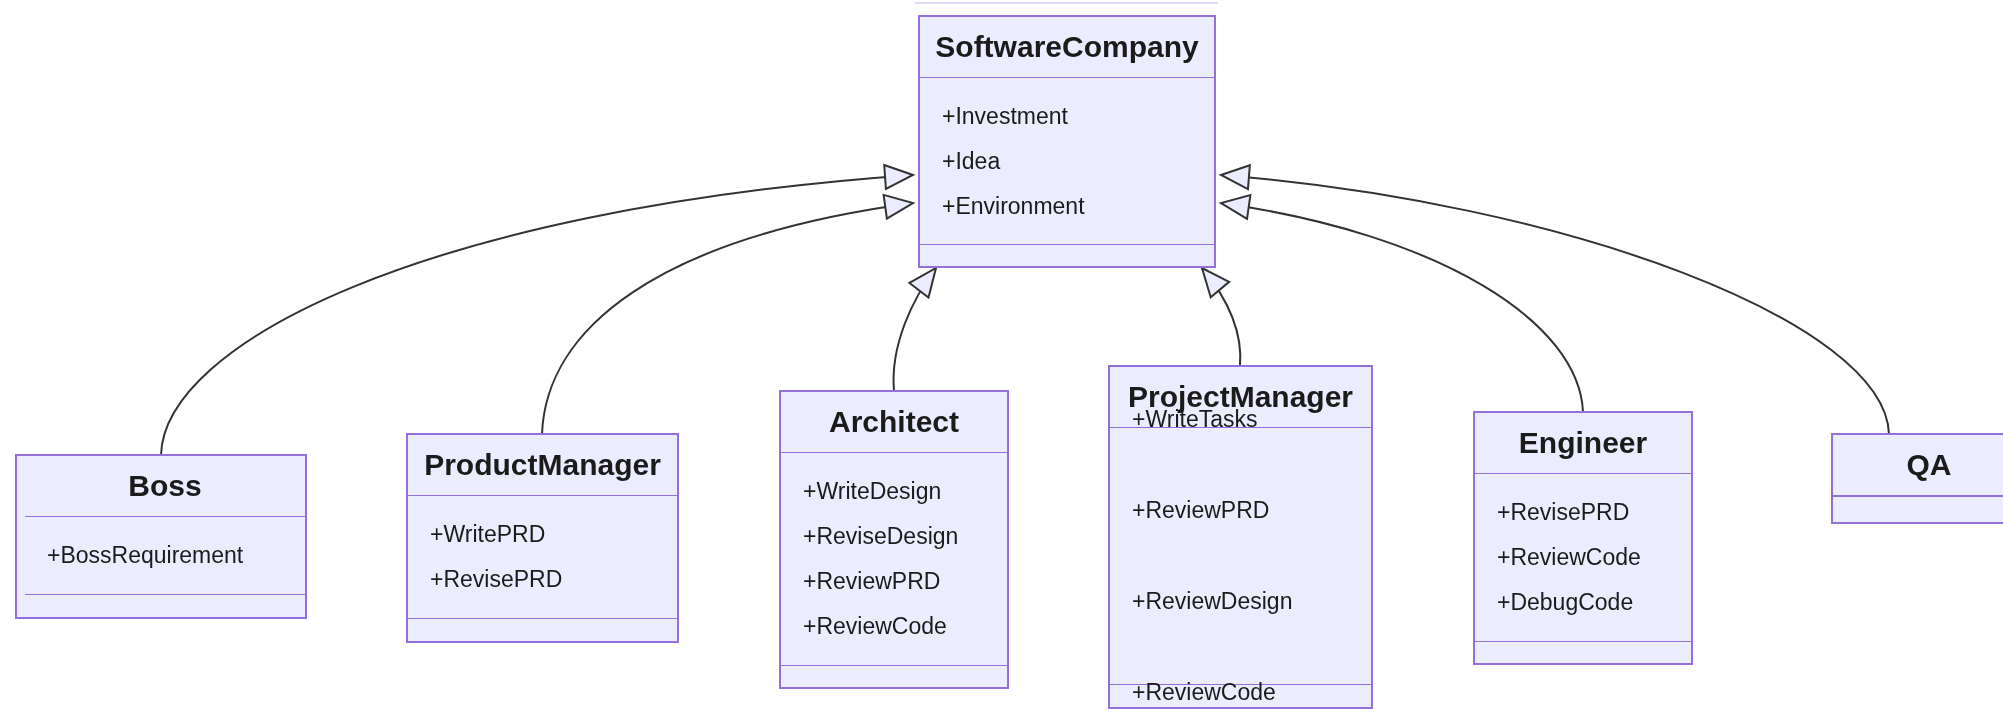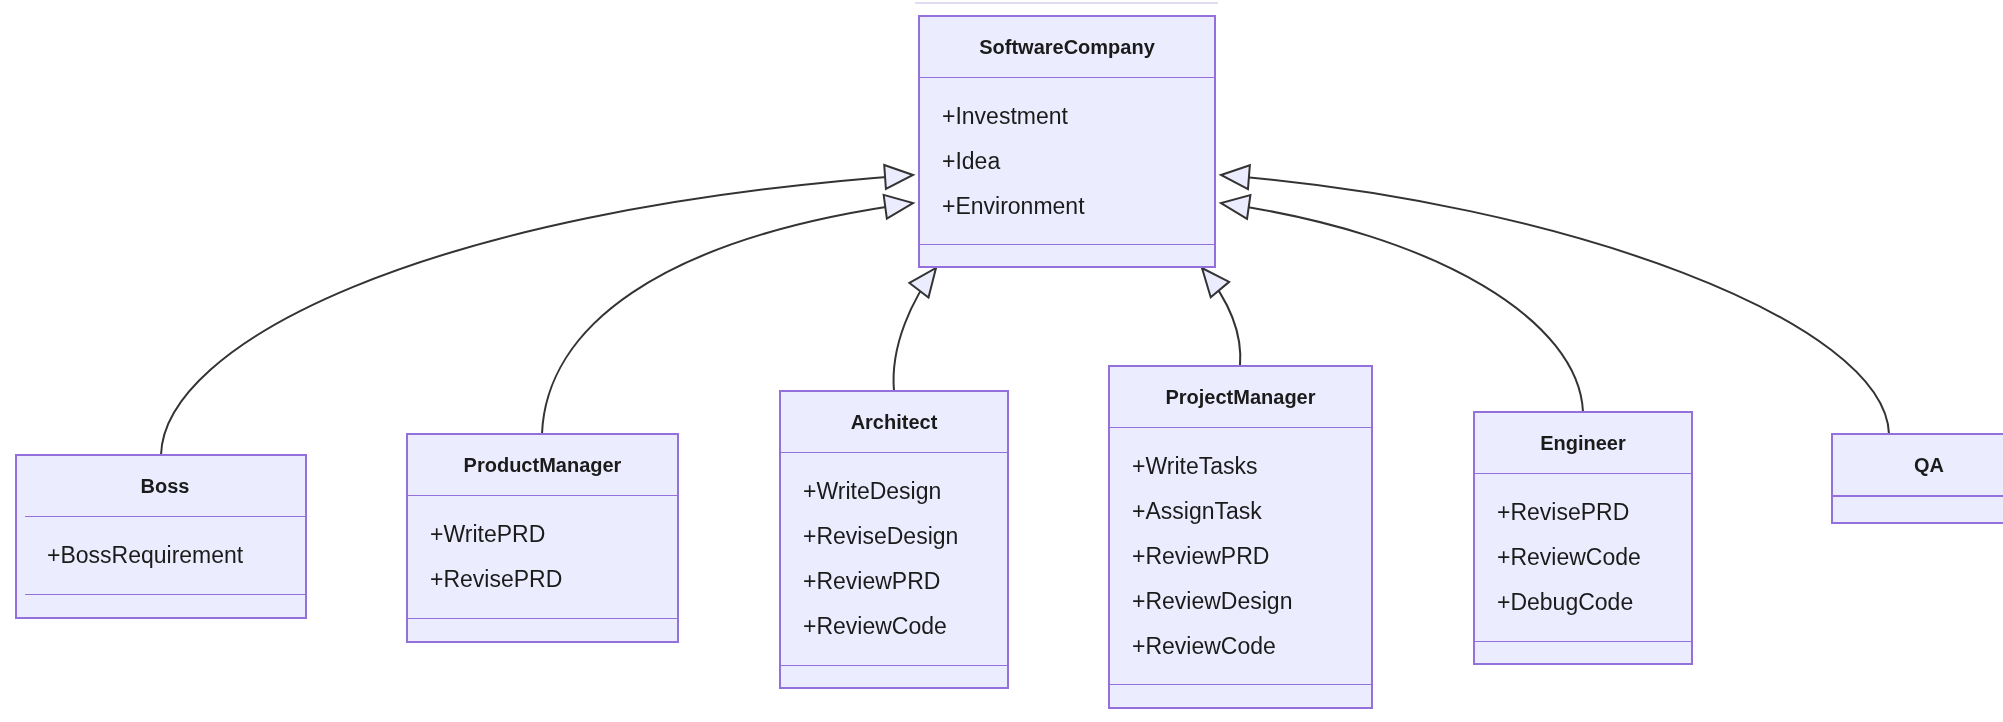--- a/index.html
+++ b/index.html
@@ -26,21 +26,21 @@
     box-sizing: border-box;
     background: #ECECFF;
     border: 2px solid #9370DB;
     color: #1b1b1b;
   }
   .class-title {
     height: 60px;
     line-height: 60px;
     text-align: center;
     font-weight: bold;
-    font-size: 20px;
+    font-size: 30px;
     border-bottom: 1.5px solid #9370DB;
     white-space: nowrap;
     overflow: hidden;
   }
   .class-members {
     display: flex;
     flex-direction: column;
     justify-content: center;
     box-sizing: border-box;
   }
@@ -118,23 +118,22 @@
       <div class="member">+WriteDesign</div>
       <div class="member">+ReviseDesign</div>
       <div class="member">+ReviewPRD</div>
       <div class="member">+ReviewCode</div>
     </div>
     <div class="class-footer" style="height:21px;"></div>
   </div>
 
   <div class="class-box" style="left:1108px; top:365px; width:265px;">
     <div class="class-title">ProjectManager</div>
-    <div class="class-members" style="height:256px;">
+    <div class="class-members" style="height:256px;gap:46px;">
       <div class="member">+WriteTasks</div>
-      <div class="member">+AssignTask</div>
       <div class="member">+ReviewPRD</div>
       <div class="member">+ReviewDesign</div>
       <div class="member">+ReviewCode</div>
     </div>
     <div class="class-footer" style="height:22px;"></div>
   </div>
 
   <div class="class-box" style="left:1473px; top:411px; width:220px;">
     <div class="class-title">Engineer</div>
     <div class="class-members" style="height:167px;">

